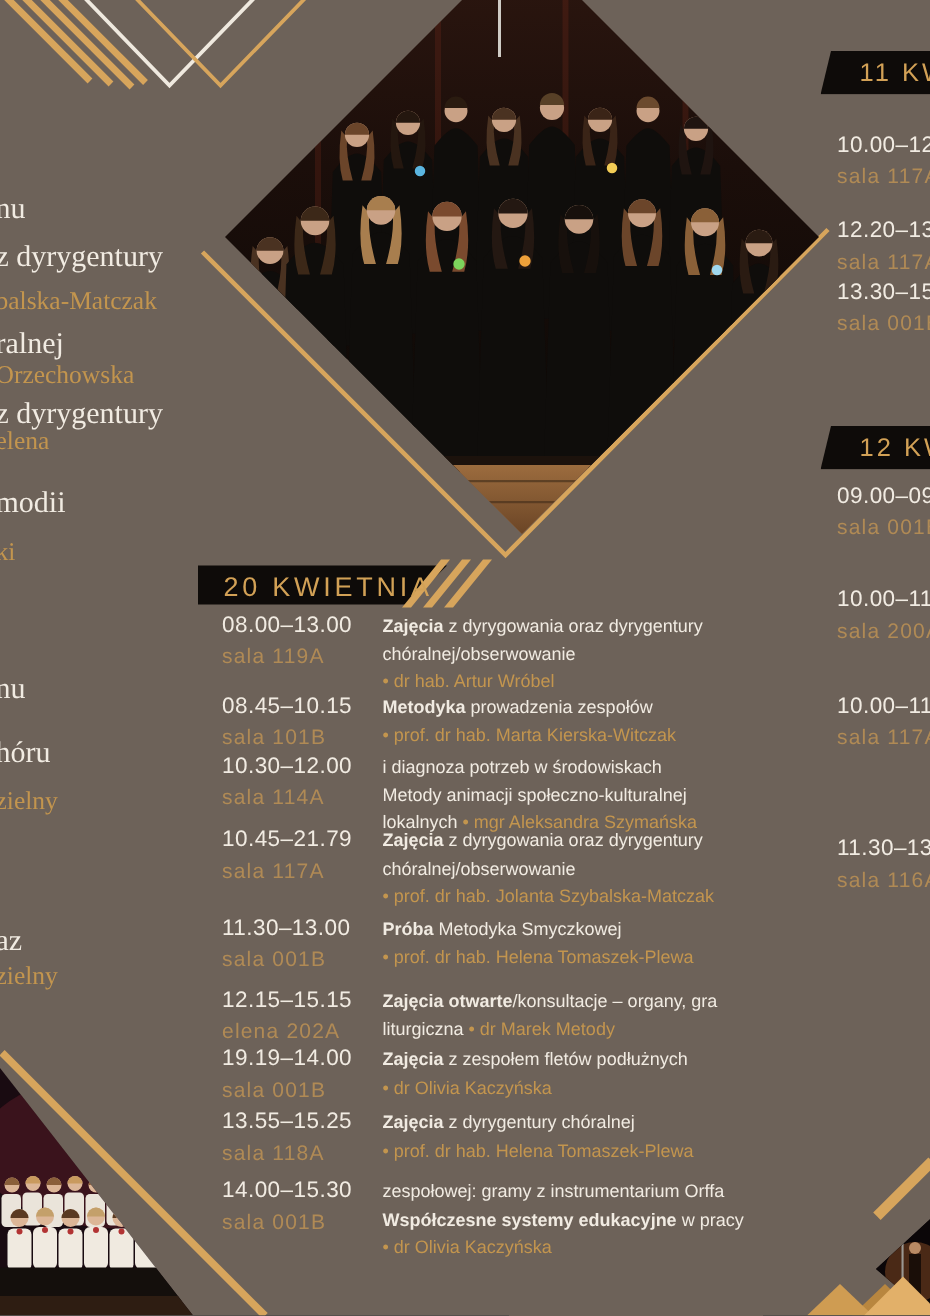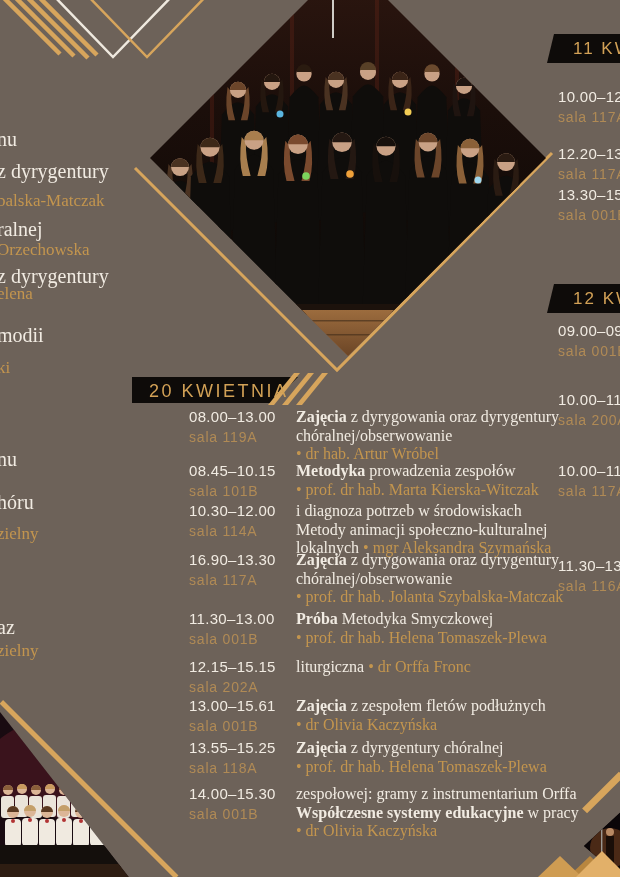--- a/index.html
+++ b/index.html
@@ -31,22 +31,22 @@
         letter-spacing:2px;line-height:29px;padding-left:26px;width:220px;white-space:nowrap;
         clip-path:polygon(7px 0,100% 0,100% 100%,0 100%);}
   #band11{left:547px;top:34px;}
   #band12{left:547px;top:284px;}
 
   
   .time{font-size:15px;color:#f1ebe2;letter-spacing:.3px;white-space:nowrap;}
   .room{font-size:14px;color:#b08a55;margin-top:4px;letter-spacing:.8px;white-space:nowrap;}
   #rows10{position:absolute;left:148px;top:0;width:470px;height:0;}
   #rows10 .mrow{position:absolute;display:flex;}
-  #rows10 .tc{width:107px;flex:none;margin-left:41px;}
-  #rows10 .desc{font-family:Liberation Serif, serif;font-size:16px;line-height:18.5px;}
+  #rows10 .tc{width:107px;flex:none;}
+  #rows10 .desc{font-family:Liberation Sans, sans-serif;font-size:12px;line-height:18.5px;}
   #rows10 .ln{white-space:nowrap;}
   .sb{color:#f1ebe2;font-weight:bold}.sw{color:#f1ebe2}.sg{color:#c3954e}
   #rows10 .mrow:nth-child(1){top:408px}#rows10 .mrow:nth-child(2){top:462px}
   #rows10 .mrow:nth-child(3){top:502px}#rows10 .mrow:nth-child(4){top:551px}
   #rows10 .mrow:nth-child(5){top:610px}#rows10 .mrow:nth-child(6){top:658px}
   #rows10 .mrow:nth-child(7){top:697px}#rows10 .mrow:nth-child(8){top:739px}
   #rows10 .mrow:nth-child(9){top:785px}
   #rows11,#rows12{position:absolute;left:558px;top:0;width:120px;height:0;}
   .rentry{position:absolute;}
   #rows11 .rentry:nth-child(1){top:88px}#rows11 .rentry:nth-child(2){top:145px}
@@ -203,21 +203,21 @@
           <div class="room">sala 114A</div>
         </div>
         <div class="desc">
           <div class="ln"><span class="sw">i diagnoza potrzeb w środowiskach</span></div>
           <div class="ln"><span class="sw">Metody animacji społeczno-kulturalnej</span></div>
           <div class="ln"><span class="sw">lokalnych </span><span class="sg">• mgr Aleksandra Szymańska</span></div>
         </div>
       </div>
       <div class="mrow">
         <div class="tc">
-          <div class="time">16.90–13.30</div>
+          <div class="time">10.45–21.79</div>
           <div class="room">sala 117A</div>
         </div>
         <div class="desc">
           <div class="ln"><span class="sb">Zajęcia</span><span class="sw"> z dyrygowania oraz dyrygentury</span></div>
           <div class="ln"><span class="sw">chóralnej/obserwowanie</span></div>
           <div class="ln"><span class="sg">• prof. dr hab. Jolanta Szybalska-Matczak</span></div>
         </div>
       </div>
       <div class="mrow">
         <div class="tc">
@@ -225,29 +225,30 @@
           <div class="room">sala 001B</div>
         </div>
         <div class="desc">
           <div class="ln"><span class="sb">Próba</span><span class="sw"> Metodyka Smyczkowej</span></div>
           <div class="ln"><span class="sg">• prof. dr hab. Helena Tomaszek-Plewa</span></div>
         </div>
       </div>
       <div class="mrow">
         <div class="tc">
           <div class="time">12.15–15.15</div>
-          <div class="room">sala 202A</div>
-        </div>
-        <div class="desc">
-          <div class="ln"><span class="sw">liturgiczna </span><span class="sg">• dr Orffa Fronc</span></div>
-        </div>
-      </div>
-      <div class="mrow">
-        <div class="tc">
-          <div class="time">13.00–15.61</div>
+          <div class="room">elena 202A</div>
+        </div>
+        <div class="desc">
+          <div class="ln"><span class="sb">Zajęcia otwarte</span><span class="sw">/konsultacje – organy, gra</span></div>
+          <div class="ln"><span class="sw">liturgiczna </span><span class="sg">• dr Marek Metody</span></div>
+        </div>
+      </div>
+      <div class="mrow">
+        <div class="tc">
+          <div class="time">19.19–14.00</div>
           <div class="room">sala 001B</div>
         </div>
         <div class="desc">
           <div class="ln"><span class="sb">Zajęcia</span><span class="sw"> z zespołem fletów podłużnych</span></div>
           <div class="ln"><span class="sg">• dr Olivia Kaczyńska</span></div>
         </div>
       </div>
       <div class="mrow">
         <div class="tc">
           <div class="time">13.55–15.25</div>

